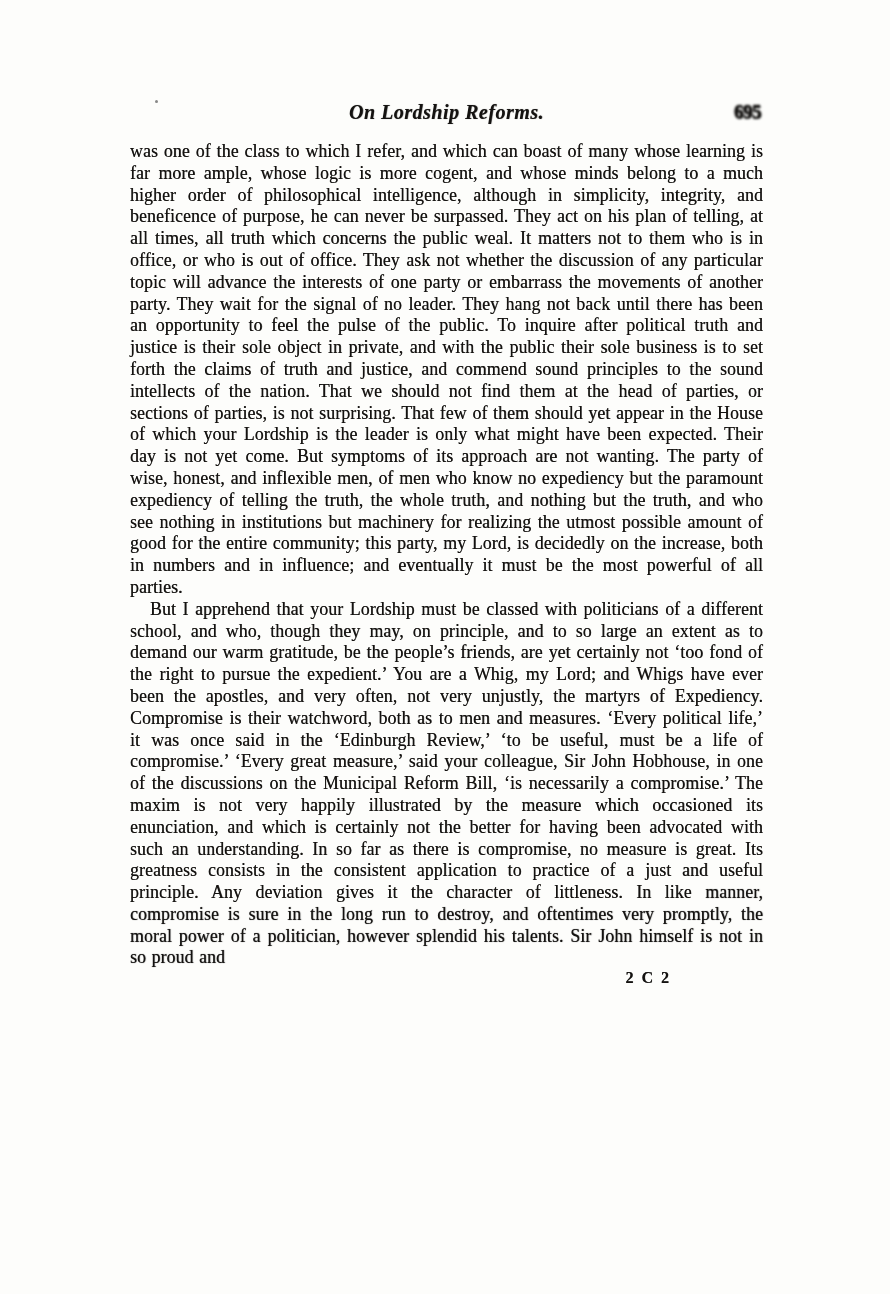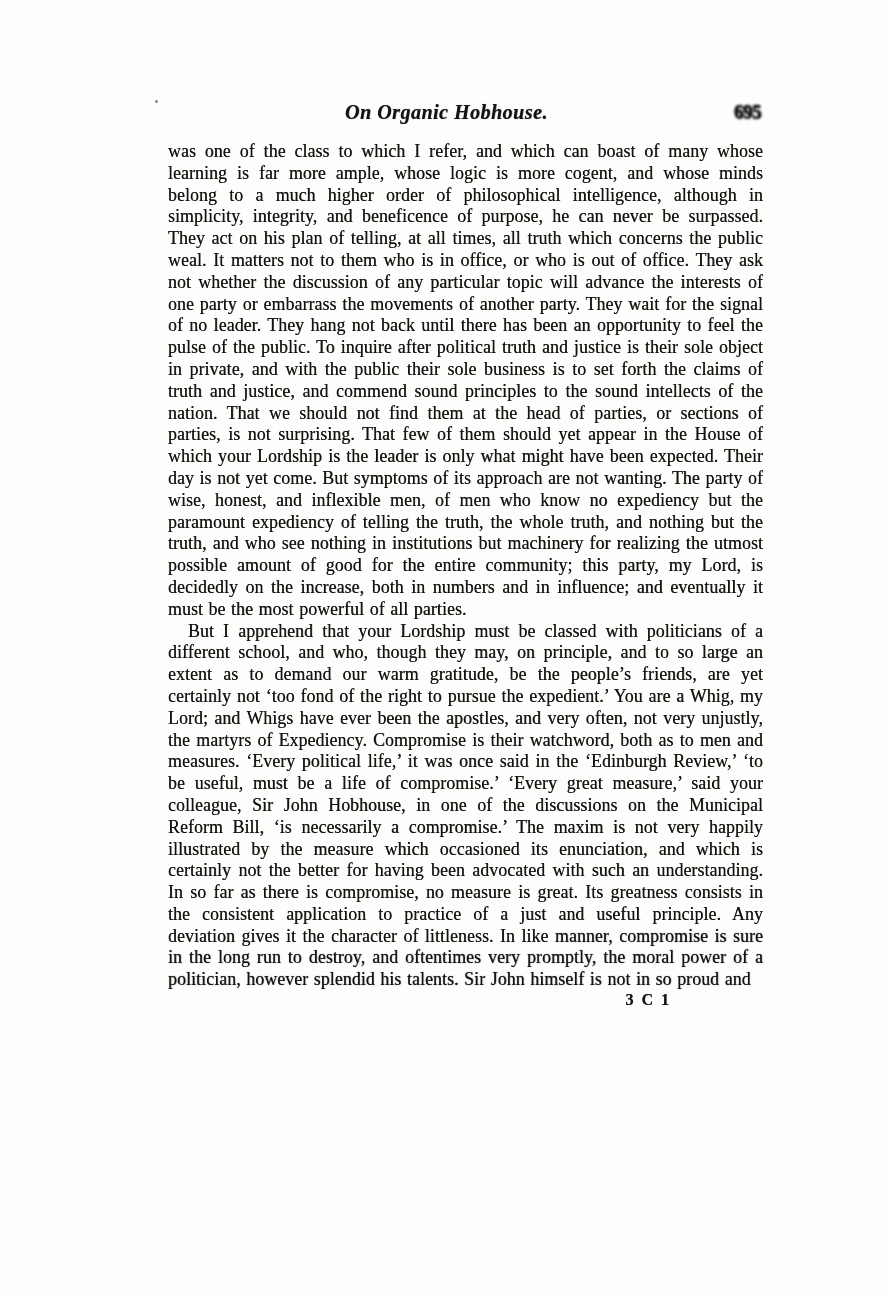--- a/index.html
+++ b/index.html
@@ -47,21 +47,20 @@
     text-shadow: 0 0 1.5px #000, 0.5px 0.5px 1px #000;
   }
   .body-text {
     margin-top: 10px;
     font-size: 17.8px;
     line-height: 21.8px;
     text-align: justify;
     word-spacing: 1px;
     letter-spacing: 0.1px;
     text-shadow: 0.3px 0.2px 0.4px rgba(10,8,6,0.7);
-    margin-left: 38px;
   }
   .body-text p {
     margin: 0;
   }
   .body-text p.indented {
     text-indent: 20px;
   }
   .smudge {
     font-weight: 400;
     filter: blur(0.45px);
@@ -88,25 +87,25 @@
 </style>
 </head>
 <body>
 
 <div class="page">
   <div class="scan-speck"></div>
 
   <div class="text-block">
 
     <div class="running-head">
-      <span class="title">On Organic Hobhouse.</span>
+      <span class="title">On Lordship Reforms.</span>
       <span class="pageno">695</span>
     </div>
 
     <div class="body-text">
       <p>was one of the class to which I refer, and which can boast of many whose learning is far more ample, whose logic is more cogent, and whose minds belong to a much higher order of philosophical intelligence, although in simplicity, integrity, and beneficence of purpose, he can never be surpassed.  They act on his plan of telling, at all times, all truth which concerns the public weal. It matters not to them who is in office, or who is out of office. They ask not whether the discussion of any particular topic will advance the interests of one party or embarrass the movements of another party.  They wait for the signal of no leader.  They hang not back until there has been an opportunity to feel the pulse of the public.  To inquire after political truth and justice is their sole object in private, and with the public their sole business is to set forth the claims of truth and justice, and commend sound principles to the sound intellects of the nation.  That we should not find them at the head of parties, or sections of parties, is not surprising.  That few of them should yet appear in the House of which your Lordship is the leader is only what might have been expected.  Their day is not yet come.  But symptoms of its approach are not wanting.  The party of wise, honest, and inflexible men, of men who know no expediency but the paramount expediency of telling the truth, the whole truth, and nothing but the truth, and who see nothing in institutions but machinery for realizing the utmost possible amount of good for the entire community; this party, my Lord, is decidedly on the increase, both in numbers and in influence; and eventually it must be the most powerful of all parties.</p>
       <p class="indented"><span>But I apprehend that your Lordship must be classed with politicians of a different school, and who, though they may, on principle, and to so large an extent as to demand our warm gratitude, be the people’s friends, are yet certainly not ‘too fond of the right to pursue the expedient.’  You are a Whig, my Lord; and Whigs have ever been the apostles, and very often, not very unjustly, the martyrs of Expediency.  Compromise is their watchword, both as to men and measures.  ‘Every political life,’ it was once said in the ‘Edinburgh Review,’ ‘to be useful, must be a life of compromise.’  ‘Every great measure,’ said your colleague, Sir John Hobhouse, in one of the discussions on the Municipal Reform Bill, ‘is necessarily a compromise.’  The maxim is not very happily illustrated by the measure which occasioned its enunciation, and which is certainly not the better for having been advocated with such an understanding.  In so far as there is compromise, no measure is great.  Its greatness consists in the consistent application to practice of a just and useful principle.  Any deviation gives it the character of littleness.  In like </span><span class="smudge">manner, compromise is sure in the long run to destroy, and oftentimes very promptly, the moral power of a politician, however splendid his talents.  Sir John himself is not in so proud and</span></p>
     </div>
 
-    <div class="signature">3 C 1</div>
+    <div class="signature">2 C 2</div>
 
   </div>
 </div>
 
 </body></html>

